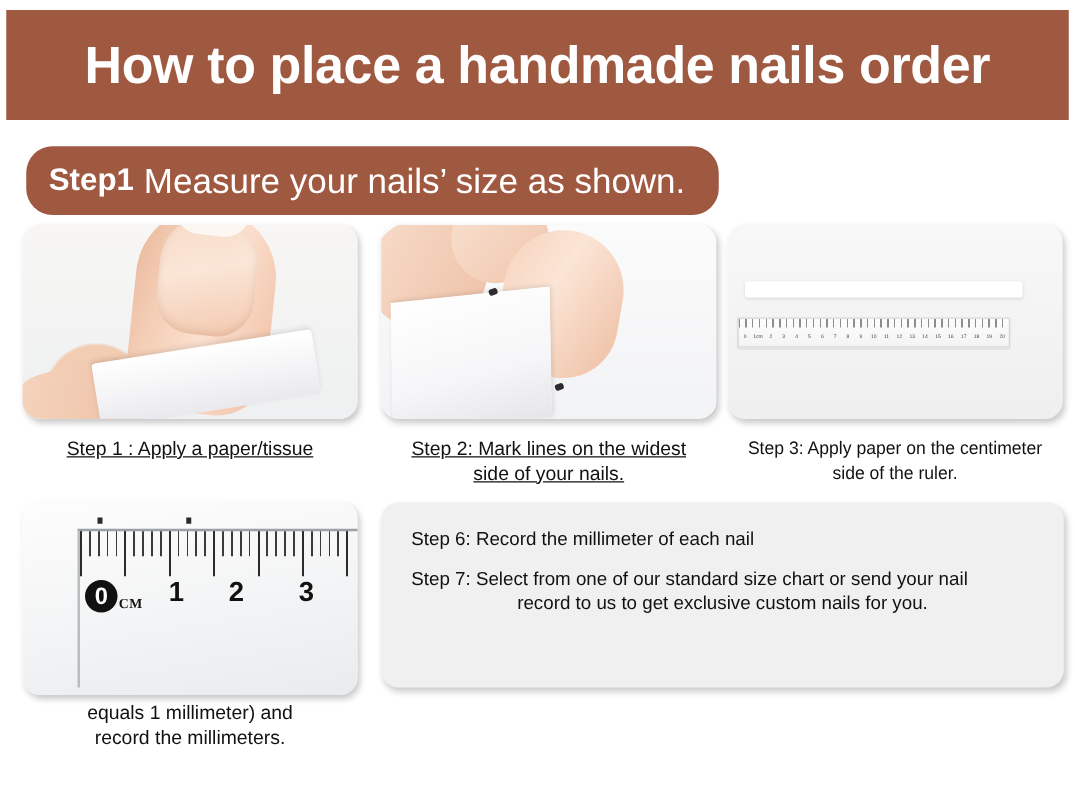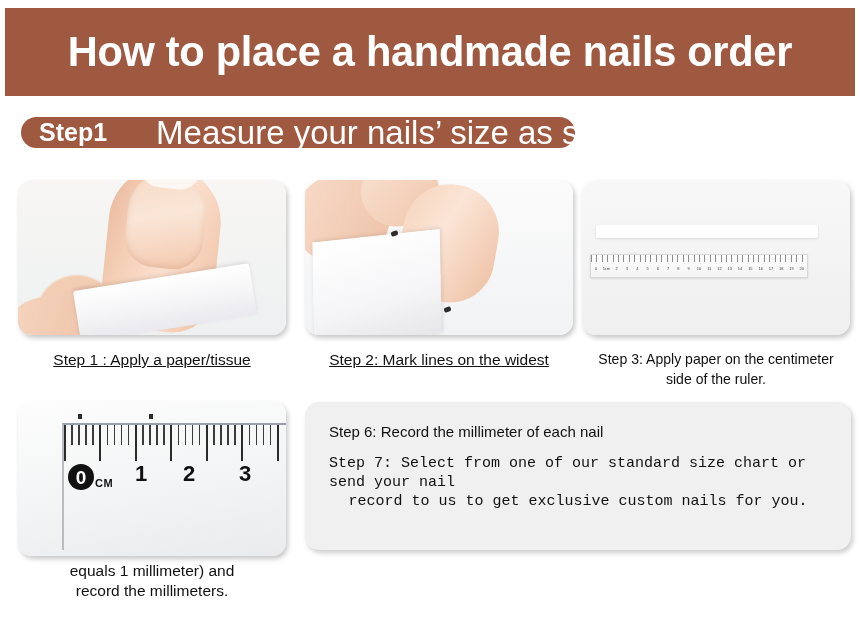--- a/index.html
+++ b/index.html
@@ -37,39 +37,38 @@
     white-space: nowrap;
     transform: scaleX(0.99);
   }
 
   
   .step-pill {
     position: absolute;
     left: 21px;
     top: 117px;
     width: 554px;
-    height: 31px;
+    height: 55px;
     background: #a05941;
     border-radius: 21px;
     display: flex;
     align-items: center;
     padding-left: 18px;
     box-sizing: border-box;
-    gap: 41px;
   }
   .step-pill .pill-strong {
     color: #ffffff;
     font-size: 25px;
     font-weight: bold;
     line-height: 1;
     white-space: nowrap;
   }
   .step-pill .pill-rest {
     color: #ffffff;
-    font-size: 33px;
+    font-size: 28px;
     font-weight: normal;
     line-height: 1;
     white-space: nowrap;
     margin-left: 8px;
   }
 
   
   .card {
     position: absolute;
     border-radius: 14px;
@@ -267,20 +266,21 @@
     justify-content: center;
     line-height: 1;
   }
   .p4-cm {
     position: absolute;
     left: 77px; top: 76px;
     font-size: 11px;
     font-weight: bold;
     color: #111111;
     letter-spacing: 0.5px;
+    font-family: Liberation Serif, serif;
   }
   .p4-num {
     position: absolute;
     top: 62px;
     font-size: 22px;
     font-weight: bold;
     color: #111111;
     line-height: 1;
   }
   .p4-num.n1 { left: 117px; }
@@ -313,21 +313,20 @@
   }
   .info-line {
     font-size: 15px;
     line-height: 19px;
     color: #111111;
     margin-bottom: 13px;
   }
   .info-line.wrap {
     margin-bottom: 0;
     text-align: center;
-    font-family: Liberation Mono, monospace;
   }
   .info-line.wrap .lead {
     display: block;
     text-align: left;
   }
 </style>
 </head>
 <body>
 
 <div class="header-band">
@@ -406,20 +405,21 @@
     <div class="p4-num n3">3</div>
   </div>
 </div>
 
 <div class="caption cap-1">
   <div>Step 1 : Apply a paper/tissue</div>
 </div>
 
 <div class="caption cap-2">
   <div>Step 2: Mark lines on the widest</div>
+  <div>side of your nails.</div>
 </div>
 
 <div class="caption cap-3">
   <div>Step 3: Apply paper on the centimeter</div>
   <div>side of the ruler.</div>
 </div>
 
 <div class="caption cap-4">
   <div>equals 1 millimeter) and</div>
   <div>record the millimeters.</div>

